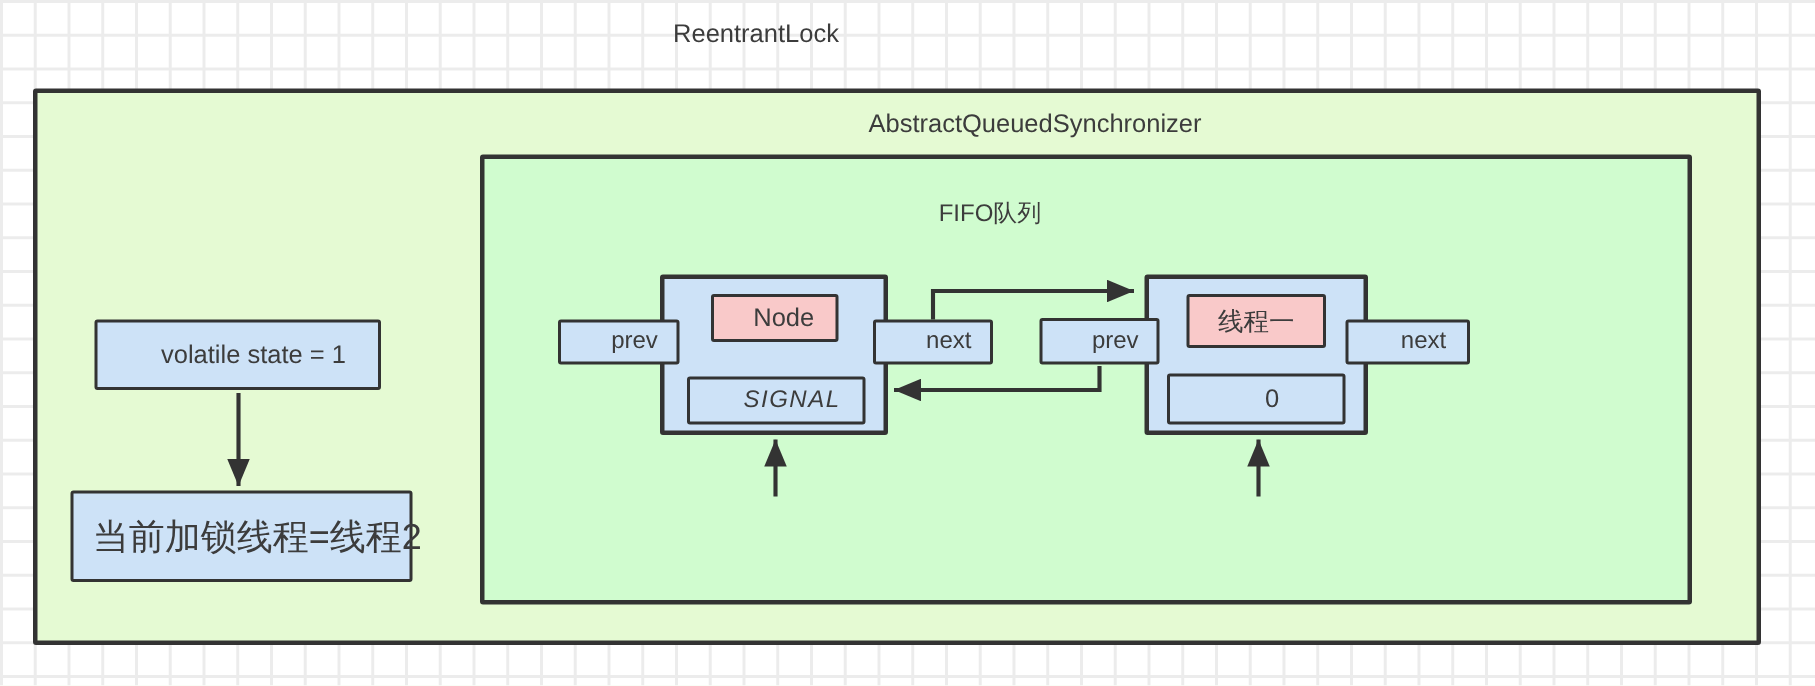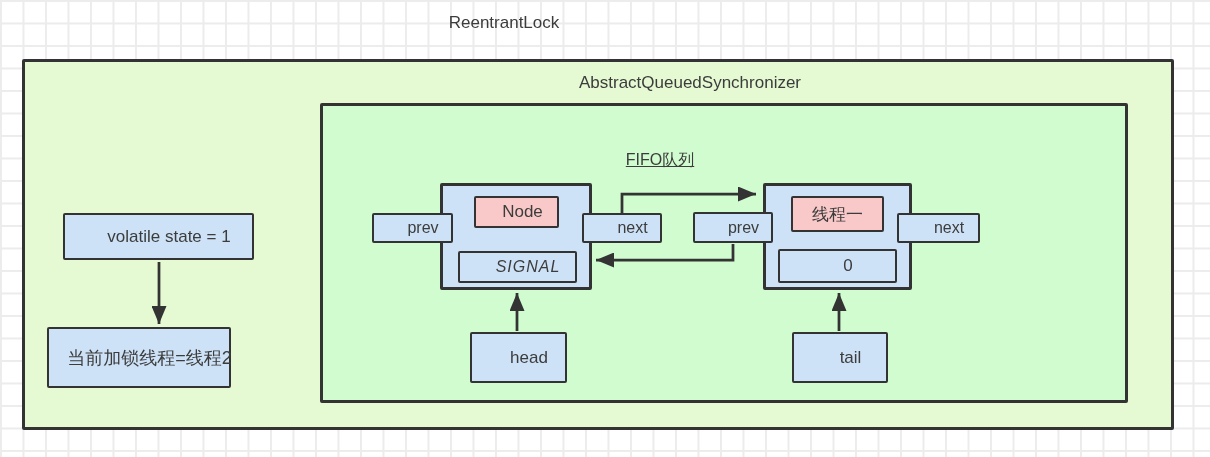--- a/index.html
+++ b/index.html
@@ -23,35 +23,35 @@
   }
   .outer-box{
     left:22px;top:59px;width:1152px;height:371px;
     background:#e5fad3;border:3px solid #333333;border-radius:2px;
   }
   .aqs-label{left:690px;top:73px;transform:translateX(-50%);font-size:17px;}
   .inner-box{
     left:320px;top:103px;width:808px;height:300px;
     background:#d0fccf;border:3px solid #333333;border-radius:2px;
   }
-  .fifo-label{left:660px;top:150px;transform:translateX(-50%);font-size:16px;text-decoration:underline;}
+  .fifo-label{left:660px;top:132px;transform:translateX(-50%);font-size:16px;}
   .bluebox{
     background:#cde2f7;border:2.5px solid #333333;border-radius:2px;
     font-size:17px;
     padding-left:21px;
   }
   .pinkbox{
     background:#f9c9c9;border:2.5px solid #333333;border-radius:2px;
     font-size:17px;
   }
   .nodebox{
     background:#cde2f7;border:3px solid #333333;border-radius:2px;
   }
   .volatile-box{left:63px;top:213px;width:191px;height:47px;}
-  .owner-box{left:47px;top:327px;width:184px;height:61px;font-size:18px;}
+  .owner-box{left:47px;top:327px;width:228px;height:61px;font-size:24px;}
   .node1{left:440px;top:183px;width:152px;height:107px;}
   .node1-type{left:474px;top:196px;width:85px;height:32px;padding-left:12px;}
   .node1-status{left:458px;top:251px;width:119px;height:32px;font-size:16px;letter-spacing:1px;font-style:italic;}
   .node1-prev{left:372px;top:213px;width:81px;height:30px;font-size:16px;}
   .node1-next{left:582px;top:213px;width:80px;height:30px;font-size:16px;}
   .node2{left:763px;top:183px;width:149px;height:107px;}
   .node2-thread{left:791px;top:196px;width:93px;height:36px;}
   .node2-status{left:778px;top:249px;width:119px;height:34px;}
   .node2-prev{left:693px;top:212px;width:80px;height:31px;font-size:16px;}
   .node2-next{left:897px;top:213px;width:83px;height:30px;font-size:16px;}
@@ -81,22 +81,20 @@
   <div class="abs lbl bluebox node1-status">SIGNAL</div>
   <div class="abs lbl bluebox node1-prev">prev</div>
   <div class="abs lbl bluebox node1-next">next</div>
 
   <div class="abs nodebox node2"></div>
   <div class="abs lbl pinkbox node2-thread">线程一</div>
   <div class="abs lbl bluebox node2-status">0</div>
   <div class="abs lbl bluebox node2-prev">prev</div>
   <div class="abs lbl bluebox node2-next">next</div>
 
-  <div class="abs lbl bluebox head-box">head</div>
-  <div class="abs lbl bluebox tail-box">tail</div>
 
   <svg class="abs arrow-layer" width="1210" height="457" viewBox="0 0 1210 457">
     <defs>
       <marker id="ah" markerUnits="userSpaceOnUse" markerWidth="19" markerHeight="15" refX="18" refY="7.5" orient="auto">
         <path d="M0,0 L18,7.5 L0,15 Z" fill="#333333"></path>
       </marker>
     </defs>
     <path class="arrow" d="M159,262 L159,324" marker-end="url(#ah)"></path>
     <path class="arrow" d="M622,213 L622,194 L756,194" marker-end="url(#ah)"></path>
     <path class="arrow" d="M733,244 L733,260 L596,260" marker-end="url(#ah)"></path>

